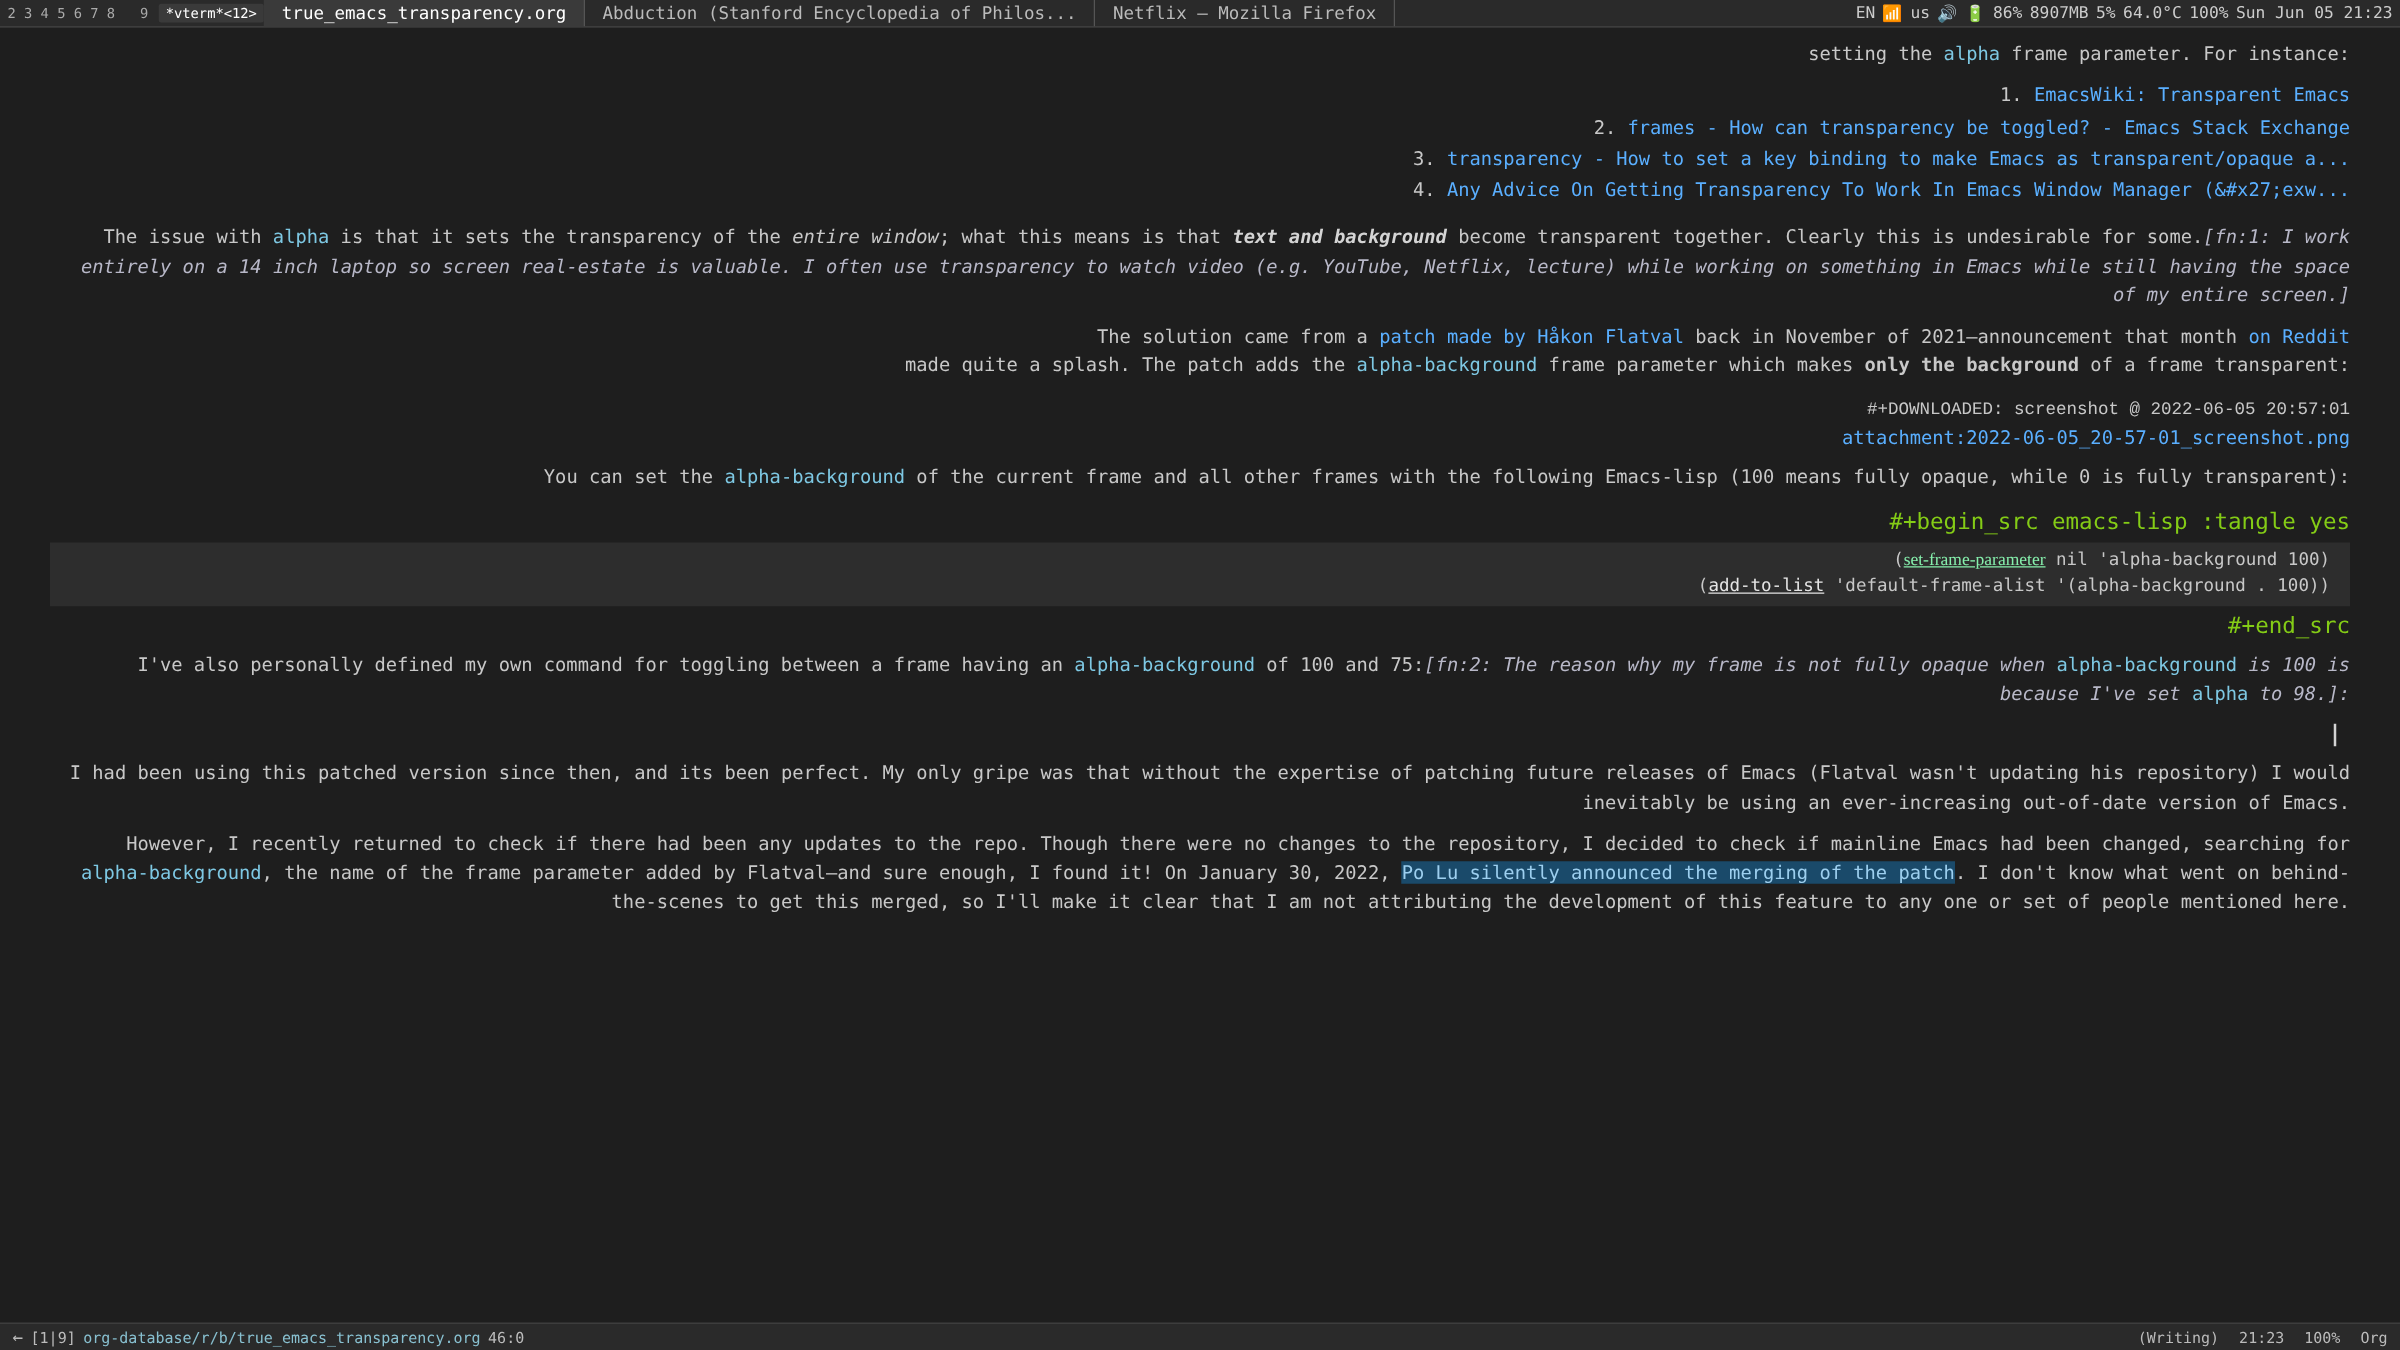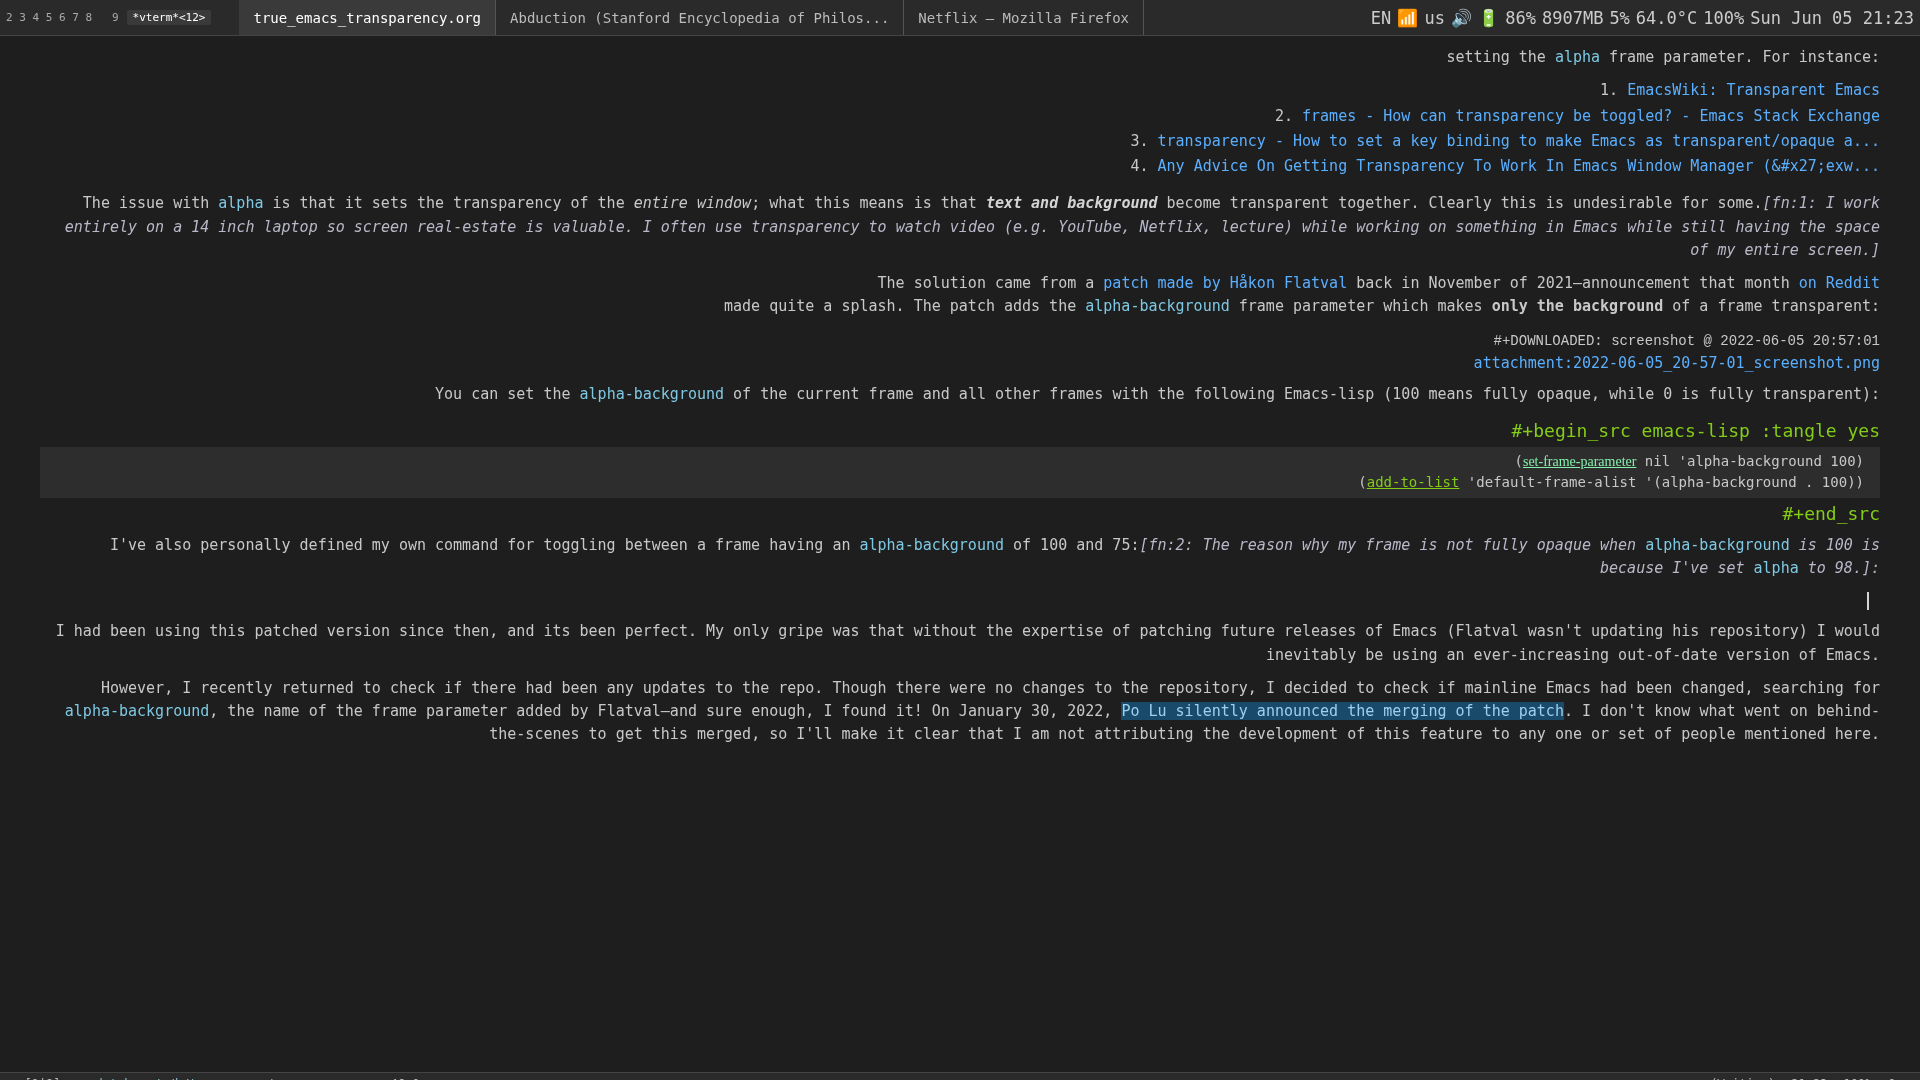--- a/index.html
+++ b/index.html
@@ -9,30 +9,29 @@
       background: #1e1e1e;
       color: #d4d4d4;
       font-family: 'DejaVu Sans Mono', 'Courier New', monospace;
       font-size: 15px;
       overflow: hidden;
     }
 
     
     #topbar {
       width: 100%;
-      height: 36px;
+      height: 22px;
       background: #2a2a2a;
       display: flex;
       align-items: center;
       padding: 0 6px;
       font-size: 11px;
       color: #aaa;
       border-bottom: 1px solid #444;
       position: relative;
-      gap: 28px;
     }
     .topbar-left {
       display: flex;
       align-items: center;
       gap: 8px;
       flex: 0 0 auto;
     }
     .topbar-tabs {
       display: flex;
       align-items: stretch;
@@ -49,21 +48,21 @@
       cursor: pointer;
       white-space: nowrap;
     }
     .tab.active {
       background: #3a3a3a;
       color: #fff;
     }
     .topbar-right {
       display: flex;
       gap: 6px;
-      font-size: 17px;
+      font-size: 13px;
       color: #ccc;
       flex: 0 0 auto;
     }
     .topbar-right span {
       white-space: nowrap;
     }
 
     
     #main {
       display: flex;
@@ -246,21 +245,21 @@
 
     <div>
       <div class="src-marker">
         <span>#+begin_src emacs-lisp :tangle yes</span>
       </div>
       <div class="code-block">
         <div>
           <span>  (</span><span class="fn-underline" style="text-decoration:underline;color:#86efac;font-family:Liberation Serif, serif;">set-frame-parameter</span><span> nil 'alpha-background 100)</span>
         </div>
         <div>
-          <span>  (</span><span class="fn-underline" style="text-decoration:underline;color:#84cc16;">add-to-list</span><span> 'default-frame-alist '(alpha-background . 100))</span>
+          <span>  (</span><span class="fn-underline" style="text-decoration:underline;color:#e5e5e5;">add-to-list</span><span> 'default-frame-alist '(alpha-background . 100))</span>
         </div>
       </div>
       <div class="src-marker">
         <span>#+end_src</span>
       </div>
     </div>
 
     <p style="margin-top:6px;">
       <span>I've also personally defined my own command for toggling between a frame having an </span><code class="inline-code">alpha-background</code><span> of 100 and 75:</span><span class="fn-note">[fn:2: The reason why my frame is not fully opaque when </span><code class="inline-code">alpha-background</code><span class="fn-note"> <em>is 100 is because I've set</em> </span><code class="inline-code">alpha</code><span class="fn-note"> <em>to 98.</em>]:</span>
     </p>

